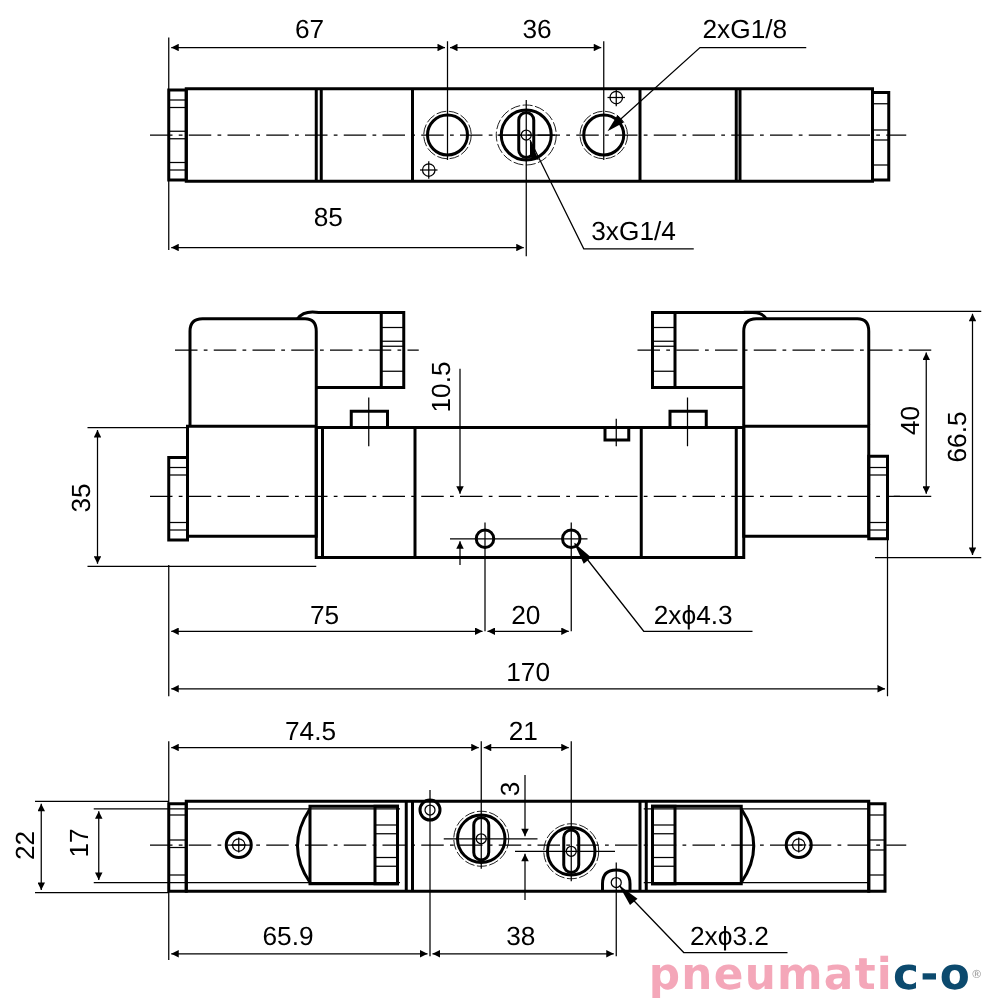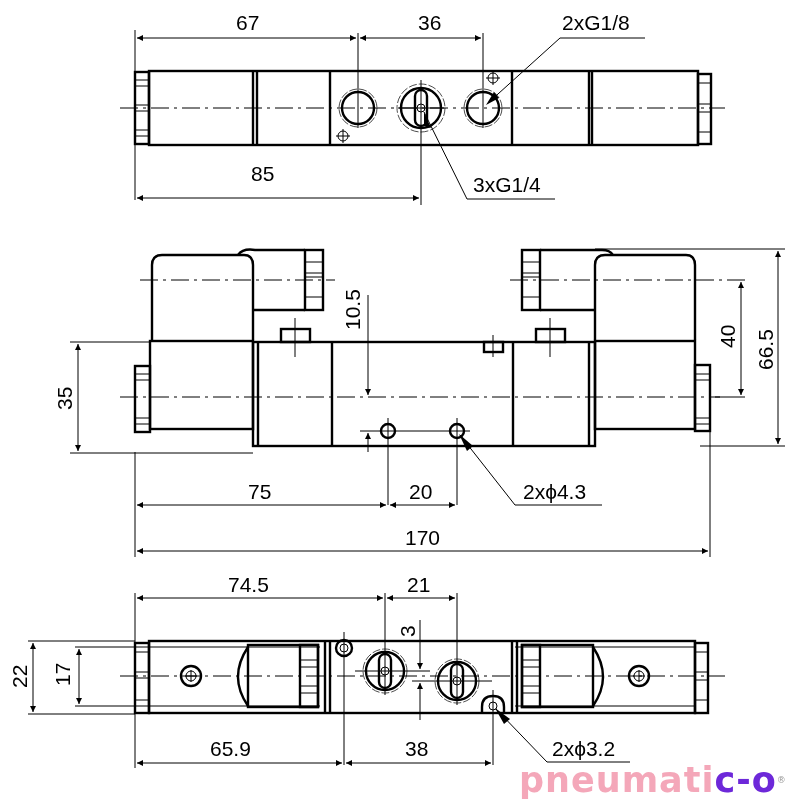--- a/index.html
+++ b/index.html
@@ -5,21 +5,21 @@
   html, body { margin: 0; padding: 0; background: #ffffff; }
   body { width: 800px; height: 800px; overflow: hidden; position: relative; font-family: "Liberation Sans", sans-serif; }
   svg { position: absolute; left: 0; top: 0; }
   .o { fill: none; stroke: #000; stroke-width: 2.4; }
   .t { fill: none; stroke: #000; stroke-width: 1; }
   .tn { fill: none; stroke: #000; stroke-width: 0.7; }
   .c { fill: none; stroke: #000; stroke-width: 1; stroke-dasharray: 18 5 3 5; }
   .ar { fill: #000; stroke: none; }
   .dim { font-family: "Liberation Sans", sans-serif; font-size: 21px; fill: #000; }
   .logo { position: absolute; left: 519px; top: 762px; font-family: "DejaVu Sans", sans-serif; font-weight: bold; font-size: 35px; letter-spacing: 1px; color: #f4a7b9; line-height: 36px; }
-  .logo .gray { color: #6d28d9; }
+  .logo .gray { color: #0c4a6e; }
   .logo sup { font-size: 9px; color: #999; vertical-align: top; font-weight: normal; }
 </style>
 </head>
 <body>
 
 <svg width="800" height="800" viewBox="0 0 800 800">
   <defs>
     <marker id="a" viewBox="0 0 10 10" refX="10" refY="5" markerWidth="14" markerHeight="6" markerUnits="userSpaceOnUse" orient="auto-start-reverse">
       <path d="M0,0 L10,5 L0,10 z" fill="#000"></path>
     </marker>

